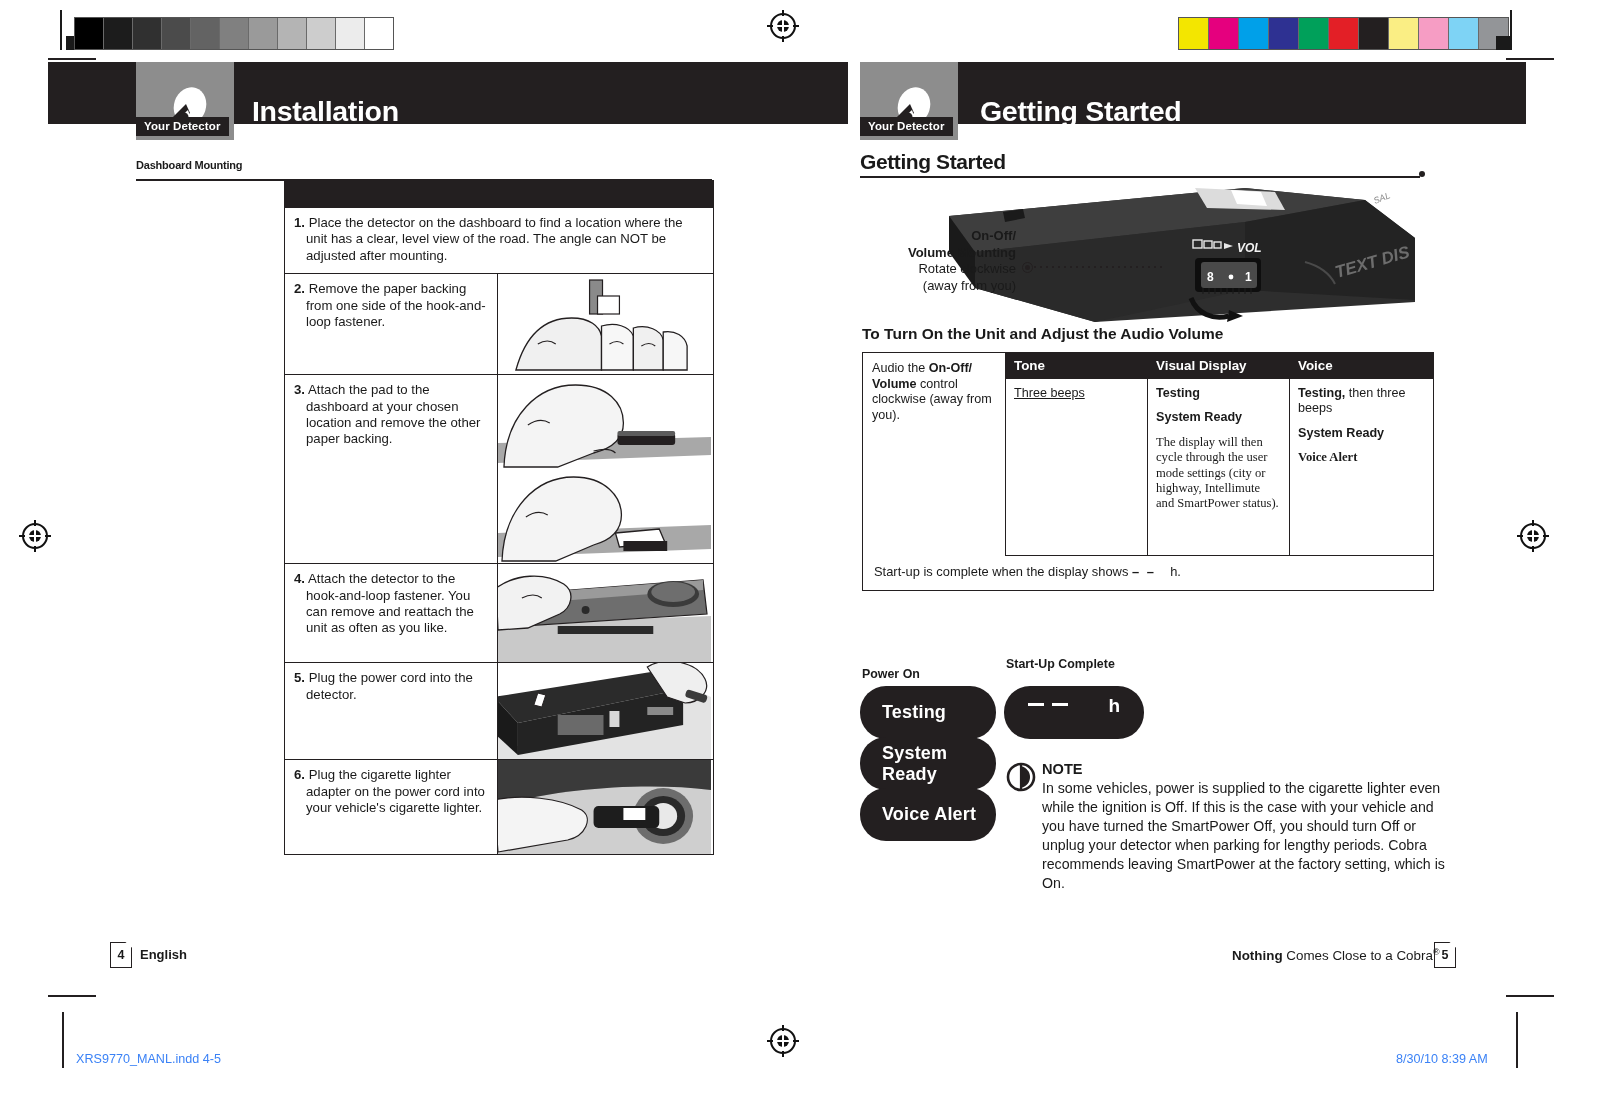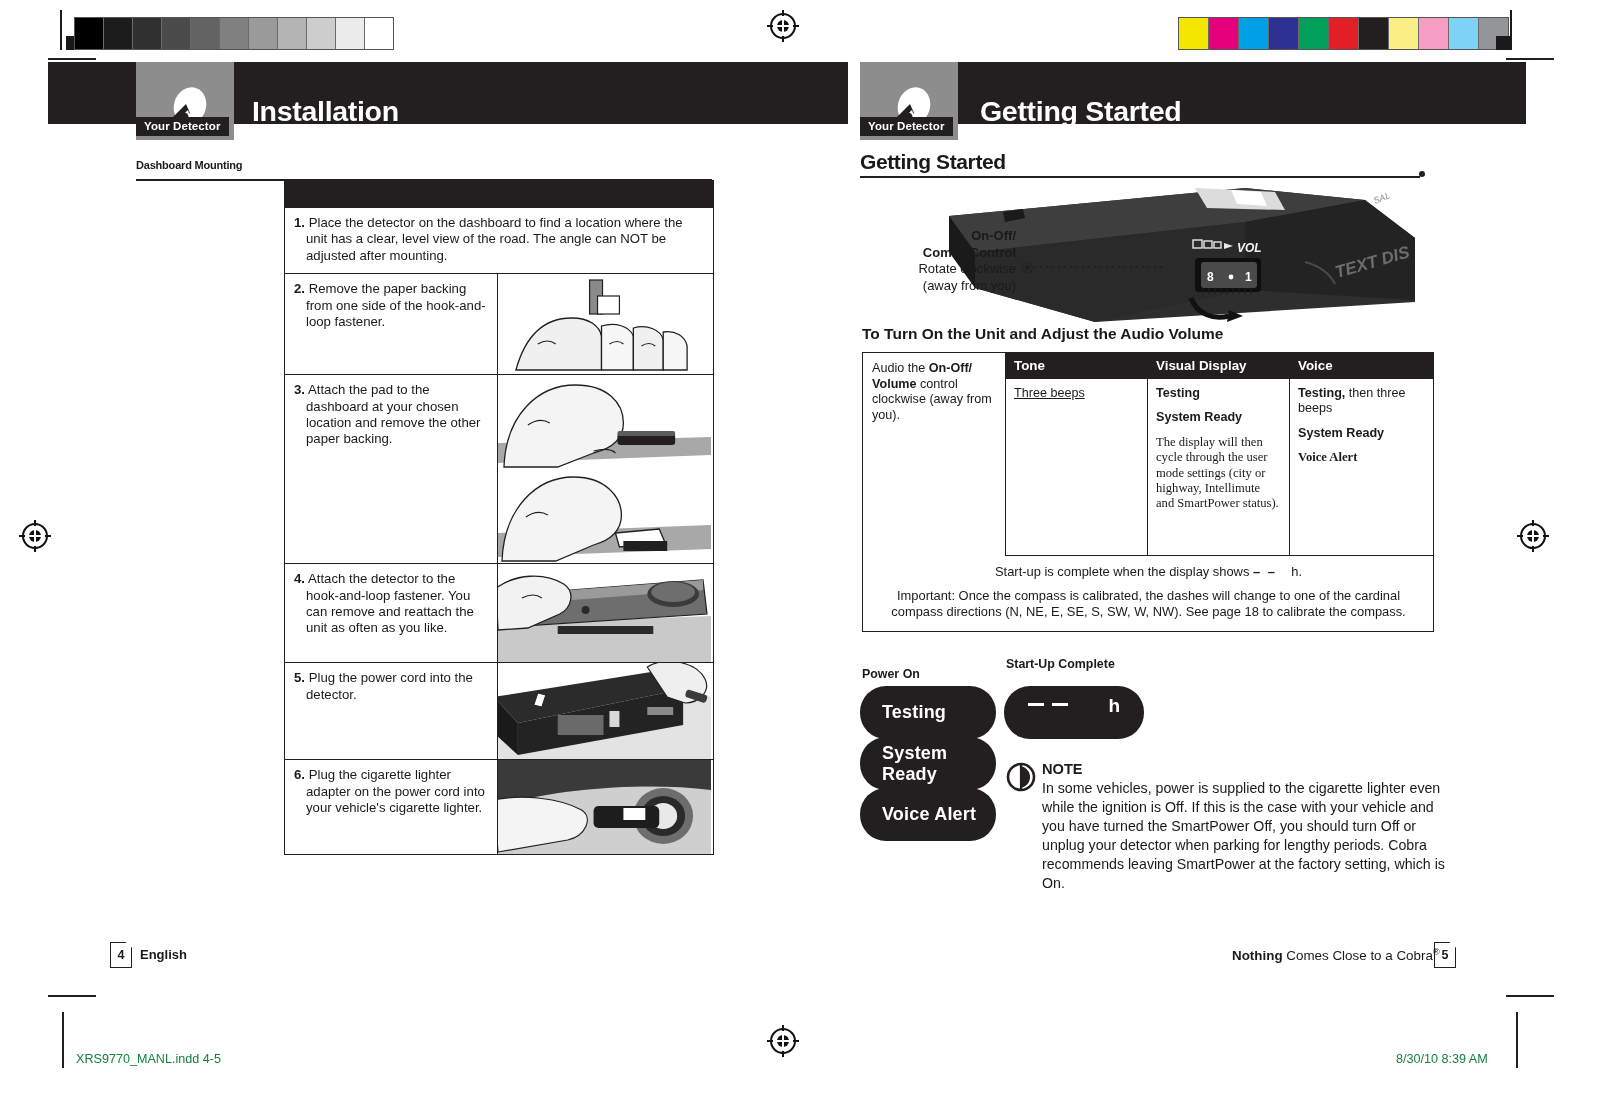--- a/index.html
+++ b/index.html
@@ -84,21 +84,21 @@
   .mh-voice{flex:1;}
   .matrix-body{display:flex;border-bottom:1.5px solid #231f20;}
   .matrix-body .cell{padding:7px 8px 9px 8px;box-sizing:border-box;font-size:12.6px;line-height:15.4px;}
   .cell-tone{width:142px;border-right:1.5px solid #231f20;min-height:176px;text-decoration:underline;}
   .cell-vis{width:142px;border-right:1.5px solid #231f20;}
   .cell-voice{flex:1;}
   .cell b{font-weight:bold;}
   .cell p{margin:0 0 9px 0;}
   .cell p:last-child{margin-bottom:8px;font-family:Liberation Serif, serif;}
   .startup-row{padding:8px 10px 10px 11px;font-size:12.9px;line-height:16.2px;}
-  .startup-row p{margin:0 0 8px 0;text-align:center;}
+  .startup-row p{margin:0 0 8px 0;}
   .startup-row p:last-child{margin:0;}
   .dash-glyph{letter-spacing:2px;font-weight:bold;}
 
   
   .pill-label{position:absolute;font-size:12.4px;font-weight:bold;}
   .pill{position:absolute;background:#231f20;color:#fff;border-radius:26px;
         display:flex;align-items:center;font-size:18px;font-weight:bold;padding-left:22px;
         box-sizing:border-box;letter-spacing:.2px;}
   .pill-lcd{position:absolute;background:#231f20;color:#fff;border-radius:26px;font-size:18px;font-weight:bold;}
   .pill-lcd .d1{position:absolute;left:24px;top:17px;width:16px;height:3px;background:#fff;}
@@ -115,21 +115,21 @@
   .page-icon .shape{position:absolute;left:0;top:0;width:22px;height:26px;
     border:1.6px solid #231f20;box-sizing:border-box;
     clip-path:polygon(0 0,70% 0,100% 22%,100% 100%,0 100%);}
   .page-icon span{position:absolute;left:0;top:6px;width:22px;text-align:center;
     font-size:12.5px;font-weight:bold;}
   .footer-text{position:absolute;font-size:13px;font-weight:bold;}
   .footer-tag{position:absolute;font-size:13.4px;}
   .footer-tag b{font-weight:bold;}
 
   
-  .prod{position:absolute;font-size:12.6px;color:#15803d;}
+  .prod{position:absolute;font-size:12.6px;color:#3b82f6;}
   .crop{position:absolute;background:#231f20;}
 </style>
 </head>
 <body>
 
 <div id="print-top-bar">
   <div class="tickmark" style="left:60px;top:10px;width:2px;height:40px;"></div>
   <div class="tickmark" style="left:66px;top:36px;width:14px;height:14px;"></div>
   <div class="gray-wedge" id="gray-wedge">
       <i style="background: rgb(0, 0, 0);"></i>
@@ -406,21 +406,21 @@
       <text x="392" y="96" font-family="Liberation Sans, sans-serif" font-size="17" font-style="italic" font-weight="bold" fill="#6d6d6d" transform="rotate(-16 392 96)">TEXT DIS</text>
       <text x="430" y="22" font-family="Liberation Sans, sans-serif" font-size="9" font-style="italic" fill="#8a8a8a" transform="rotate(-22 430 22)">SAL</text>
 
       <path d="M58 30 L78 27 L80 36 L60 40 Z" fill="#1a1a1a"></path>
       <path d="M360 80 q22 6 30 22" fill="none" stroke="#4a4a4a" stroke-width="2"></path>
     </svg>
   </div>
 
   <div class="callout-label" style="left:880px;top:228px;width:136px;">
     <b>On-Off/</b><br>
-    <b>Comes Control</b><br>
+    <b>Volume Mounting</b><br>
     <span>Rotate clockwise</span><br>
     <span>(away from you)</span>
   </div>
   <div class="callout-target" style="left:1022px;top:262px;"></div>
   <div class="callout-dots" style="left:1034px;top:266px;width:130px;"></div>
 
   <div id="turnon-title">To Turn On the Unit and Adjust the Audio Volume</div>
 
   <div id="turnon-table">
     <div id="turnon-top">
@@ -443,21 +443,20 @@
           <div class="cell cell-voice">
             <p><b>Testing,</b><span> then three beeps</span></p>
             <p><b>System Ready</b></p>
             <p><b>Voice Alert</b></p>
           </div>
         </div>
       </div>
     </div>
     <div class="startup-row">
       <p><span>Start-up is complete when the display shows </span><span class="dash-glyph">– –</span><span style="white-space:pre">    h.</span></p>
-      <p>Important: Once the compass is calibrated, the dashes will change to one of the cardinal compass directions (N, NE, E, SE, S, SW, W, NW). See page 18 to calibrate the compass.</p>
     </div>
   </div>
 
   <div class="pill-label" style="left:862px;top:667px;">Power On</div>
   <div class="pill-label" style="left:1006px;top:657px;">Start-Up Complete</div>
 
   <div class="pill" style="left:860px;top:686px;width:136px;height:53px;">Testing</div>
   <div class="pill" style="left:860px;top:737px;width:136px;height:53px;">System Ready</div>
   <div class="pill" style="left:860px;top:788px;width:136px;height:53px;">Voice Alert</div>
 

